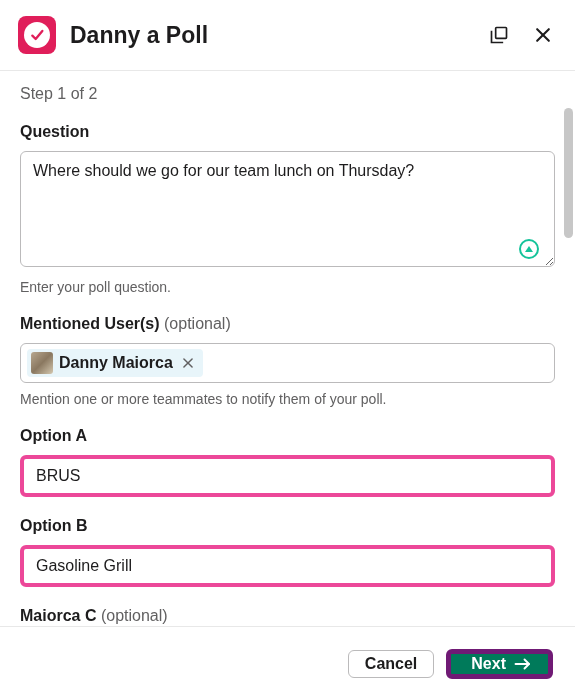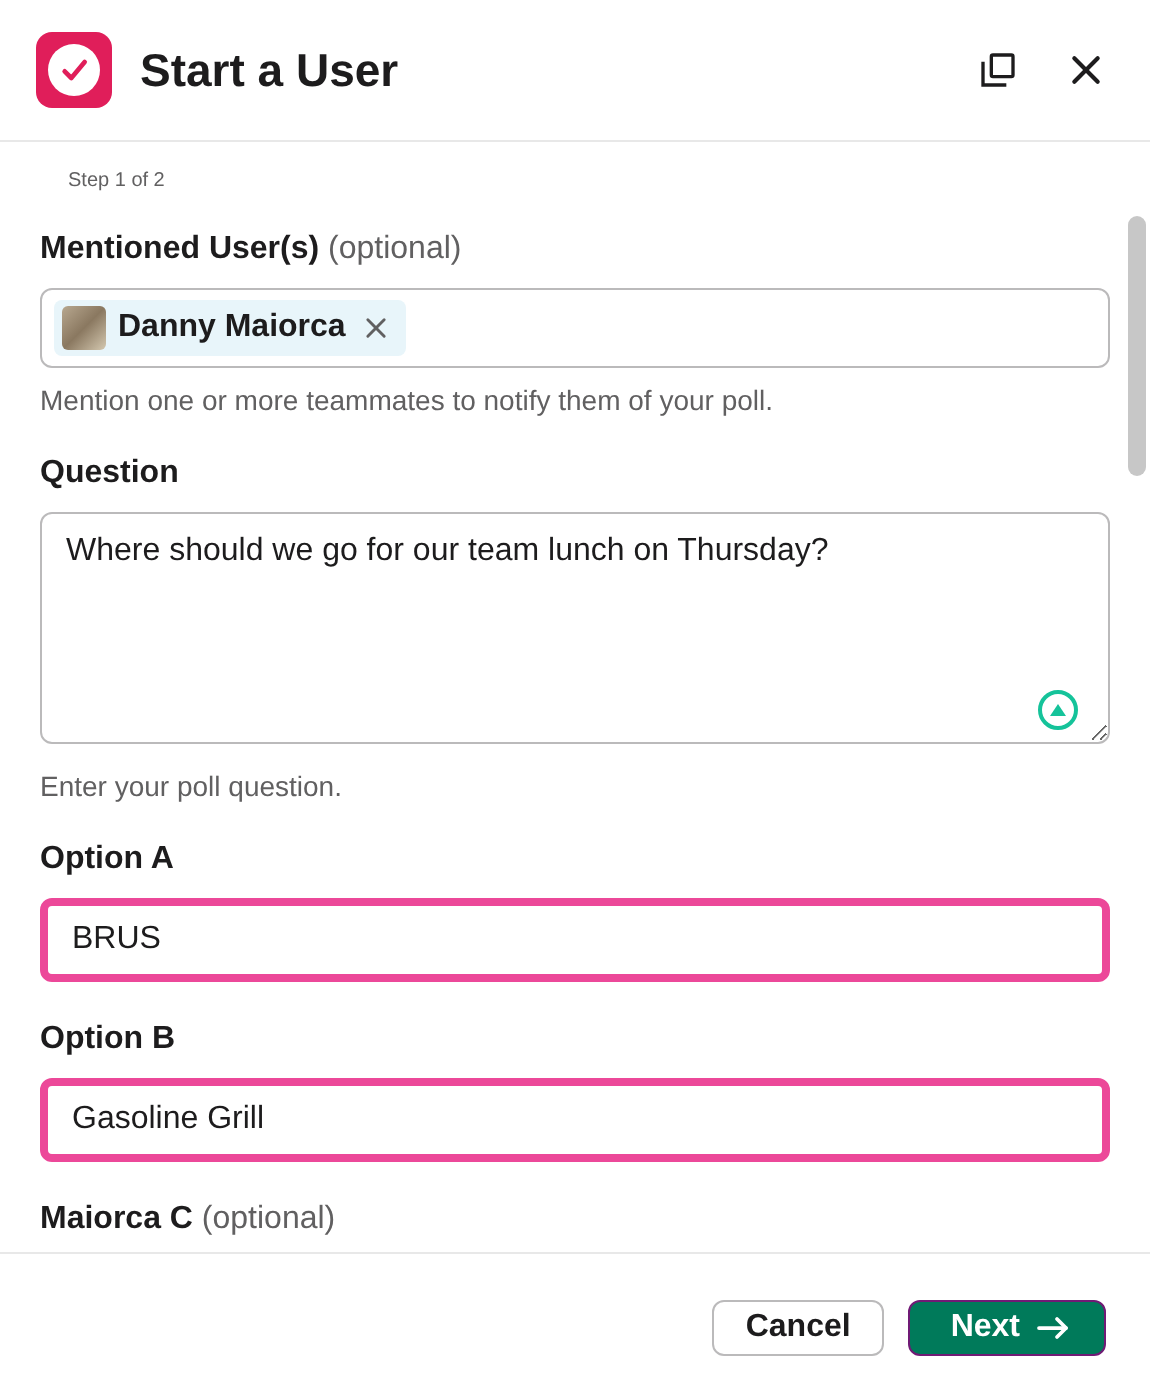--- a/index.html
+++ b/index.html
@@ -75,23 +75,22 @@
       height: 20px;
       stroke-width: 2.5;
     }
     .content-scroll {
       height: 556px;
       overflow-y: auto;
       padding: 14px 20px 0 20px;
     }
     .step-indicator {
       color: #616061;
-      font-size: 10px;
+      font-size: 16px;
       margin-bottom: 20px;
-      margin-left: 14px;
     }
     .field-group {
       margin-bottom: 20px;
     }
     .field-label {
       font-size: 16px;
       font-weight: 700;
       color: #1d1c1d;
       margin-bottom: 10px;
       display: block;
@@ -225,21 +224,21 @@
       gap: 8px;
       height: 28px;
     }
     .btn-secondary {
       background: #fff;
       border: 1px solid #bbbabb;
       color: #1d1c1d;
     }
     .btn-primary {
       background: #007a5a;
-      border: 1px solid #701a75;
+      border: 5px solid #701a75;
       color: #fff;
       padding: 10px 16px 10px 20px;
     }
     .btn-primary svg {
       width: 18px;
       height: 14px;
     }
     .scrollbar-fake {
       position: absolute;
       right: 2px;
@@ -254,39 +253,52 @@
 <body>
 
 <div class="modal-header">
   <div class="app-icon">
     <div class="app-icon-inner">
       <svg viewBox="0 0 24 24" fill="none" stroke="#e01e5a" stroke-width="3.5" stroke-linecap="round" stroke-linejoin="round">
         <polyline points="5 13 10 18 20 6"></polyline>
       </svg>
     </div>
   </div>
-  <h1 class="modal-title">Start a User</h1>
+  <h1 class="modal-title">Danny a Poll</h1>
   <div class="header-actions">
     <button class="header-icon-btn">
       <svg viewBox="0 0 24 24" fill="none" stroke="currentColor" stroke-width="2">
         <rect x="8" y="3" width="13" height="13" rx="1"></rect>
         <path d="M4 8 H3 v13 h13 v-1"></path>
       </svg>
     </button>
     <button class="header-icon-btn close-btn">
       <svg viewBox="0 0 24 24" fill="none" stroke="currentColor" stroke-linecap="round">
         <line x1="5" y1="5" x2="19" y2="19"></line>
         <line x1="19" y1="5" x2="5" y2="19"></line>
       </svg>
     </button>
   </div>
 </div>
 
 <div class="content-scroll">
   <div class="step-indicator">Step 1 of 2</div>
+
+  <div class="field-group">
+    <label class="field-label">Question</label>
+    <div class="textarea-wrap">
+      <textarea class="question-textarea" style="">Where should we go for our team lunch on Thursday?</textarea>
+      <div class="grammarly-badge">
+        <div class="grammarly-badge-inner">
+            <div class="grammarly-arrow"></div>
+          </div>
+      </div>
+    </div>
+    <div class="help-text">Enter your poll question.</div>
+  </div>
 
   <div class="field-group">
     <label class="field-label">
       <span>Mentioned User(s)</span>
       <span class="optional">(optional)</span>
     </label>
     <div class="mention-input">
       <div class="mention-chip">
         <div class="mention-avatar"></div>
         <span class="mention-name">Danny Maiorca</span>
@@ -295,33 +307,20 @@
             <line x1="5" y1="5" x2="19" y2="19"></line>
             <line x1="19" y1="5" x2="5" y2="19"></line>
           </svg>
         </button>
       </div>
     </div>
     <div class="help-text">Mention one or more teammates to notify them of your poll.</div>
   </div>
 
   <div class="field-group">
-    <label class="field-label">Question</label>
-    <div class="textarea-wrap">
-      <textarea class="question-textarea" style="">Where should we go for our team lunch on Thursday?</textarea>
-      <div class="grammarly-badge">
-        <div class="grammarly-badge-inner">
-            <div class="grammarly-arrow"></div>
-          </div>
-      </div>
-    </div>
-    <div class="help-text">Enter your poll question.</div>
-  </div>
-
-  <div class="field-group">
     <label class="field-label">Option A</label>
     <input type="text" class="text-input" value="BRUS" style="">
   </div>
 
   <div class="field-group">
     <label class="field-label">Option B</label>
     <input type="text" class="text-input" value="Gasoline Grill" style="">
   </div>
 
   <div class="field-group">

